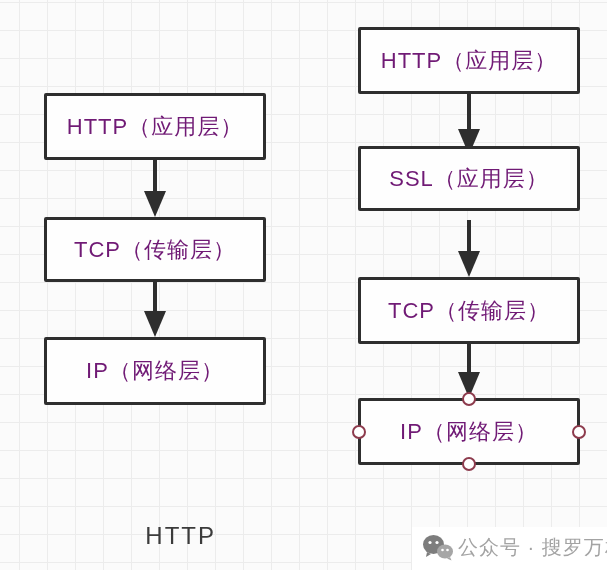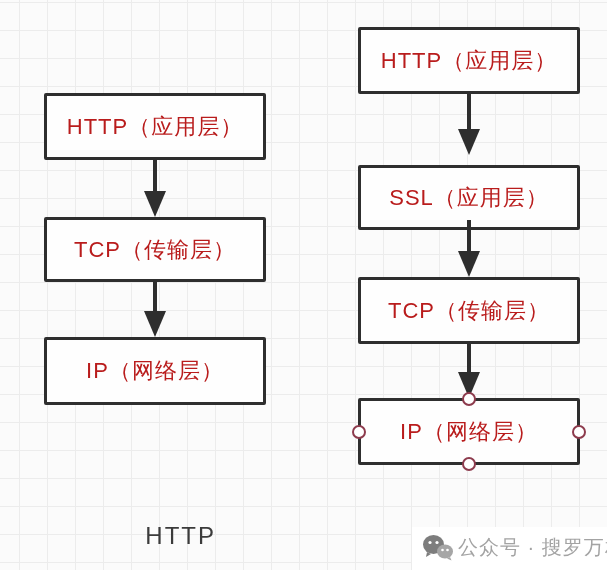--- a/index.html
+++ b/index.html
@@ -13,21 +13,21 @@
     background-image:
       linear-gradient(to right,#ececec 1px,transparent 1px),
       linear-gradient(to bottom,#ececec 1px,transparent 1px);
     background-size:28px 28px;
     background-position:19px 2px;
   }
   .node{
     position:absolute;width:222px;box-sizing:border-box;
     background:#fefefe;border:3px solid #2e2e2e;border-radius:2px;
     display:flex;align-items:center;justify-content:center;
-    font-size:22px;color:#b91c1c;letter-spacing:1px;white-space:nowrap;
+    font-size:22px;color:#701a75;letter-spacing:1px;white-space:nowrap;
   }
   .arrow{
     position:absolute;width:22px;
     display:flex;flex-direction:column;align-items:center;
   }
   .arrow .shaft{width:4px;flex:1 1 auto;background:#2e2e2e;}
   .arrow .head{
     width:0;height:0;flex:0 0 auto;
     border-left:11px solid transparent;
     border-right:11px solid transparent;
@@ -88,21 +88,21 @@
 
   <div class="node" style="left:358px;top:27px;height:67px;">
     <span>HTTP（应用层）</span>
   </div>
 
   <div class="arrow" style="left:458px;top:94px;height:61px;">
     <div class="shaft"></div>
     <div class="head"></div>
   </div>
 
-  <div class="node" style="left:358px;top:165px;height:65px;">
+  <div class="node" style="left:358px;top:146px;height:65px;">
     <span>SSL（应用层）</span>
   </div>
 
   <div class="arrow" style="left:458px;top:220px;height:57px;">
     <div class="shaft"></div>
     <div class="head"></div>
   </div>
 
   <div class="node" style="left:358px;top:277px;height:67px;">
     <span>TCP（传输层）</span>

